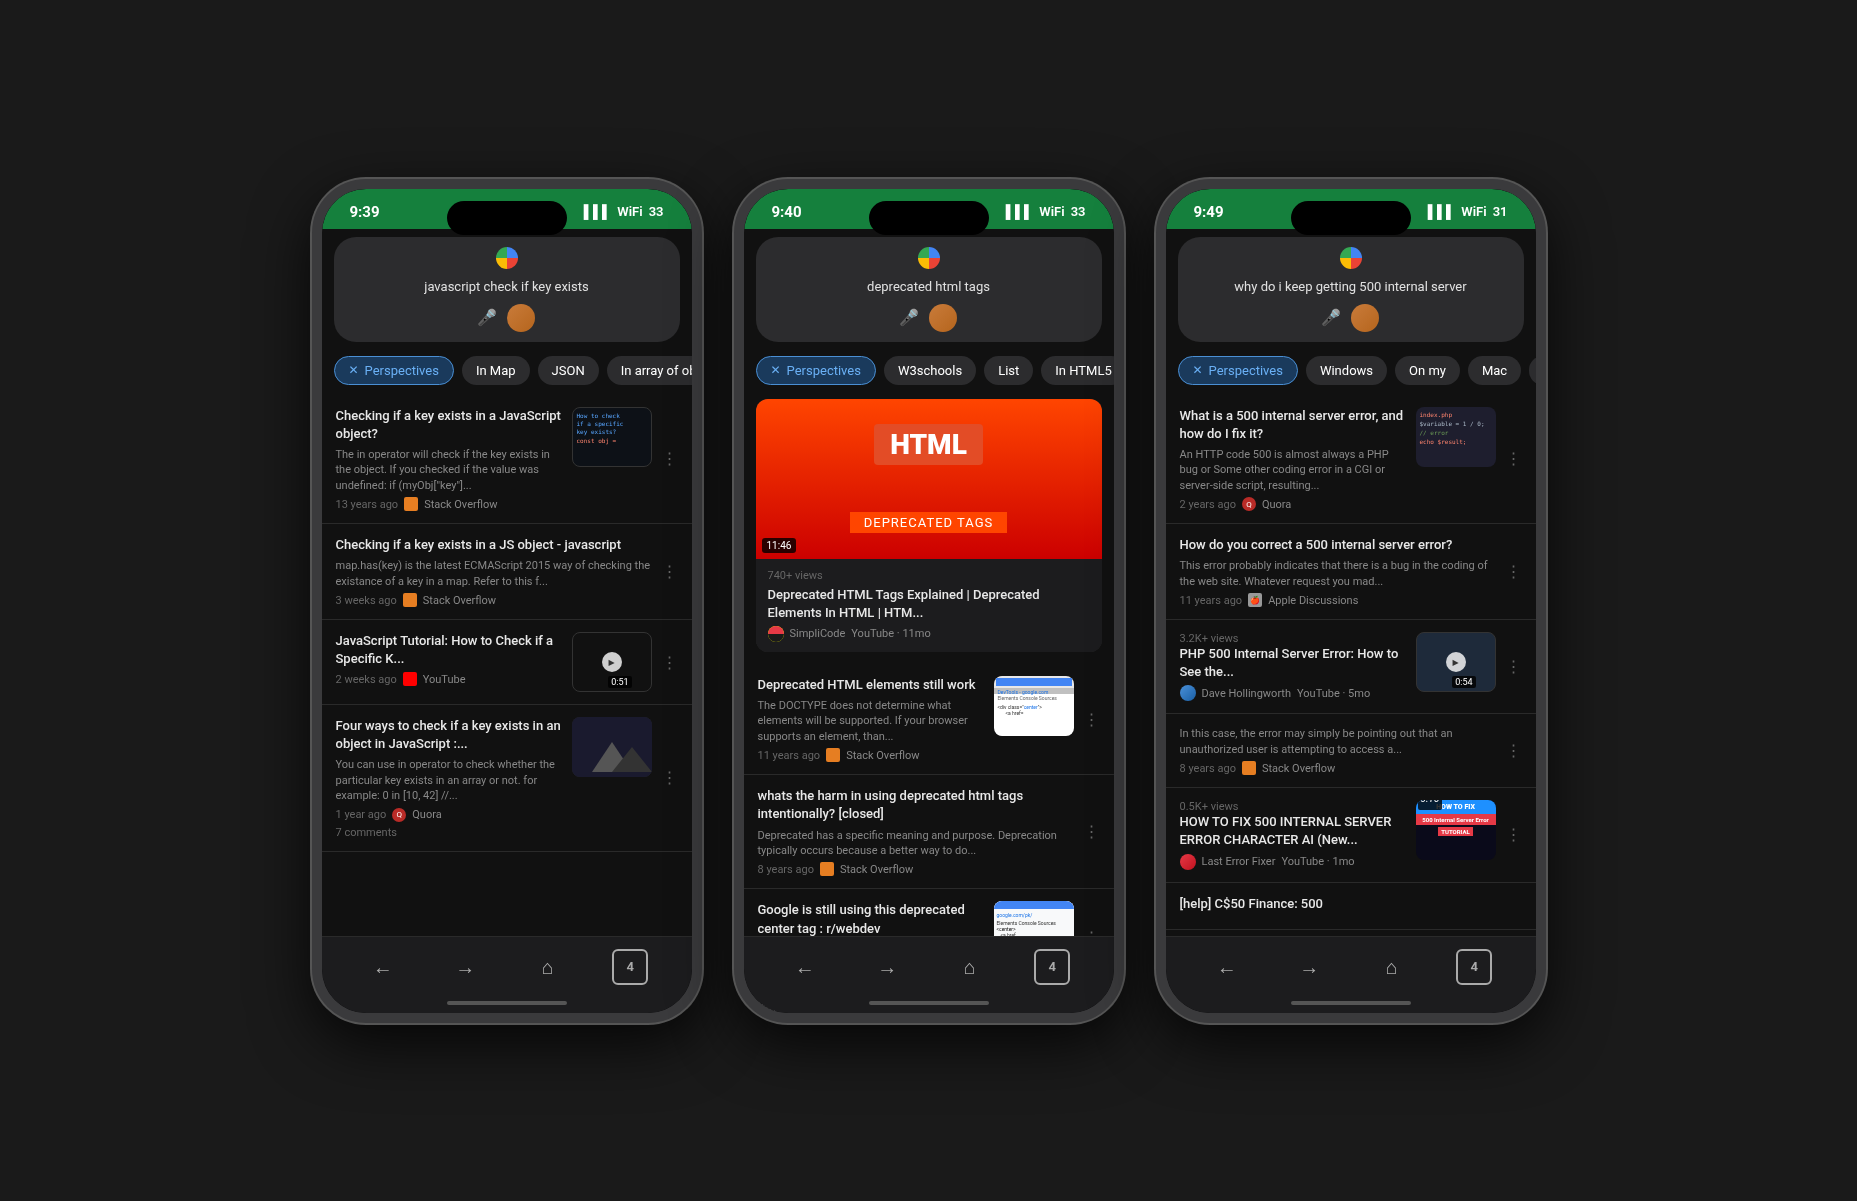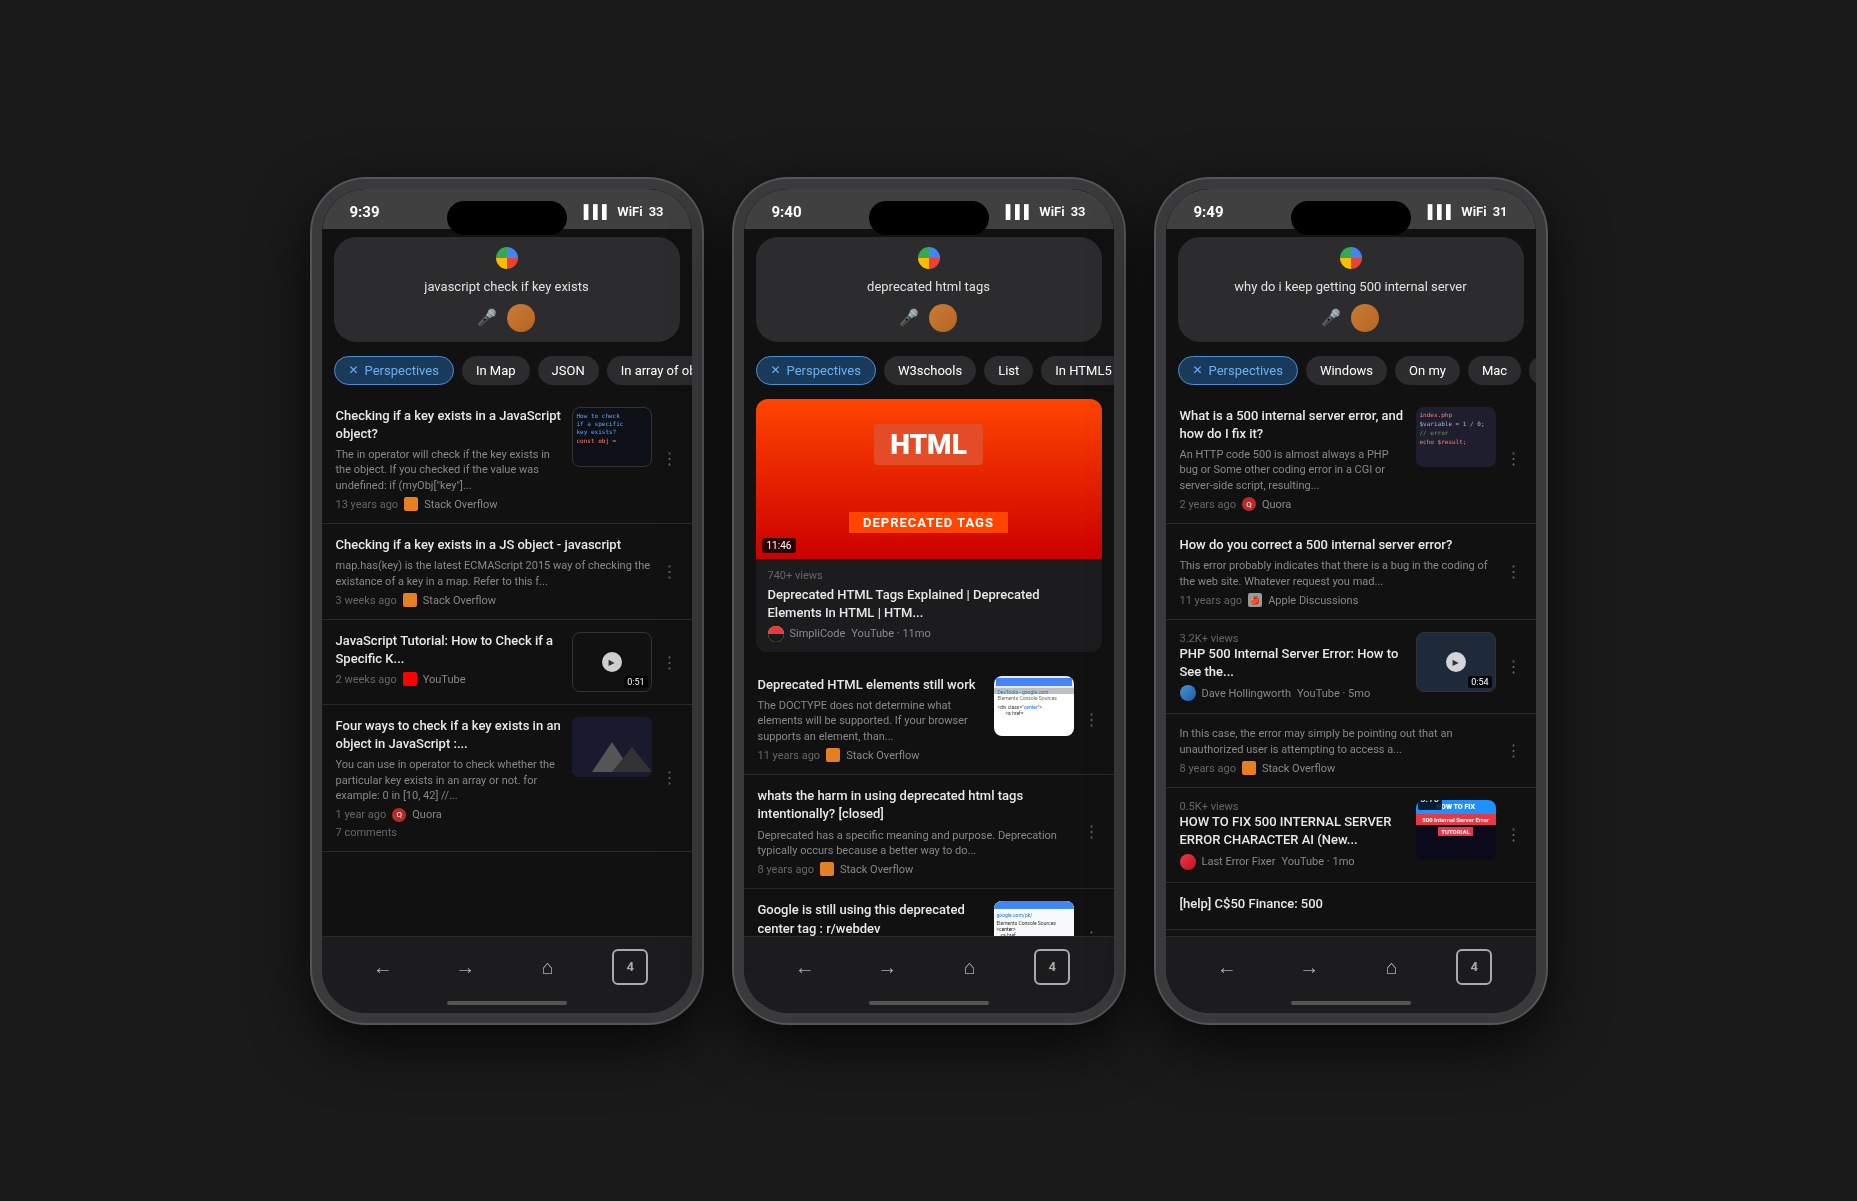--- a/index.html
+++ b/index.html
@@ -34,21 +34,21 @@
       overflow: hidden;
       position: relative;
     }
 
     
     .status-bar {
       display: flex;
       justify-content: space-between;
       align-items: center;
       padding: 14px 28px 8px;
-      background: #404040;
+      background: #15803d;
       color: #fff;
       font-size: 15px;
       font-weight: 600;
     }
 
     .dynamic-island {
       position: absolute;
       top: 12px;
       left: 50%;
       transform: translateX(-50%);
@@ -263,21 +263,21 @@
       display: flex;
       align-items: center;
       justify-content: center;
       font-size: 8px;
       color: #333;
     }
 
     .video-duration {
       position: absolute;
       bottom: 3px;
-      right: 3px;
+      right: 19px;
       background: rgba(0,0,0,0.8);
       color: #fff;
       font-size: 9px;
       padding: 1px 3px;
       border-radius: 2px;
     }
 
     
     .image-card {
       margin: 8px 12px;
@@ -659,21 +659,21 @@
       </div>
 
     </div>
 
     <div class="content">
 
       <div class="image-card">
         <div class="html-card-image">
           <div style="display:flex;flex-direction:column;align-items:center;">
             <div style="background:#e34c26;color:white;font-size:28px;font-weight:900;padding:4px 16px;border-radius:4px;margin-bottom:6px;">HTML</div>
-            <div style="background:#ff4500;color:white;font-size:13px;font-weight:700;padding:3px 14px;letter-spacing:1px;margin-top:41px;">DEPRECATED TAGS</div>
+            <div style="background:#ff4500;color:white;font-size:13px;font-weight:400;padding:3px 14px;letter-spacing:1px;margin-top:41px;">DEPRECATED TAGS</div>
           </div>
           <div class="video-overlay-duration">11:46</div>
         </div>
         <div class="image-card-body">
           <div class="views-badge">740+ views</div>
           <div class="result-title">Deprecated HTML Tags Explained | Deprecated Elements In HTML | HTM...</div>
           <div class="result-meta">
             <div style="width:16px;height:16px;background:#ff0;border-radius:50%;overflow:hidden;">
               <div style="background:#e63946;width:100%;height:50%;"></div>
               <div style="background:#1a1a1a;width:100%;height:50%;"></div>

